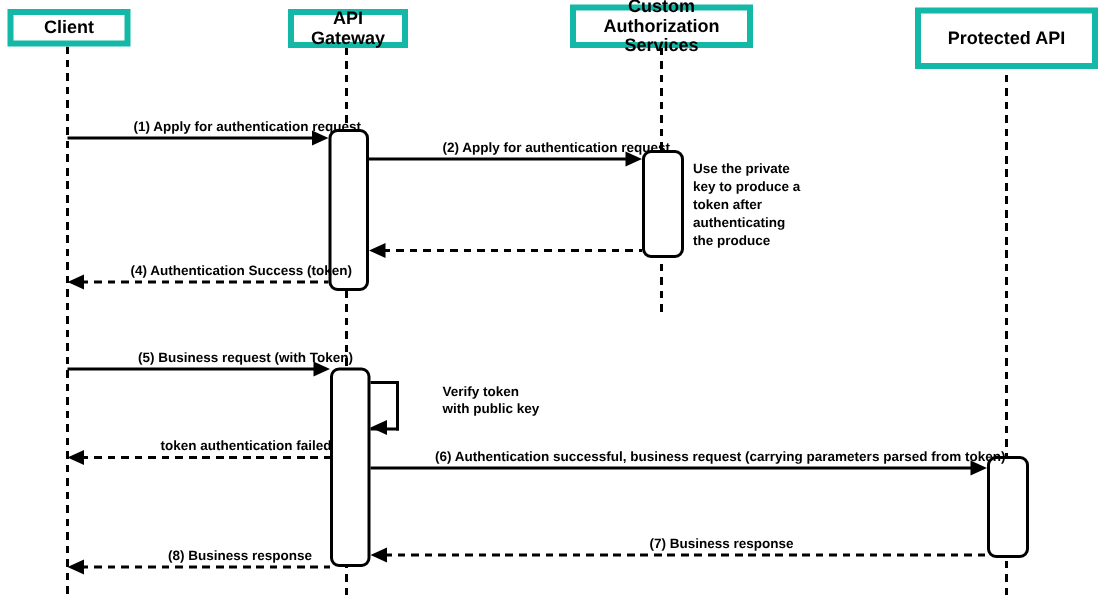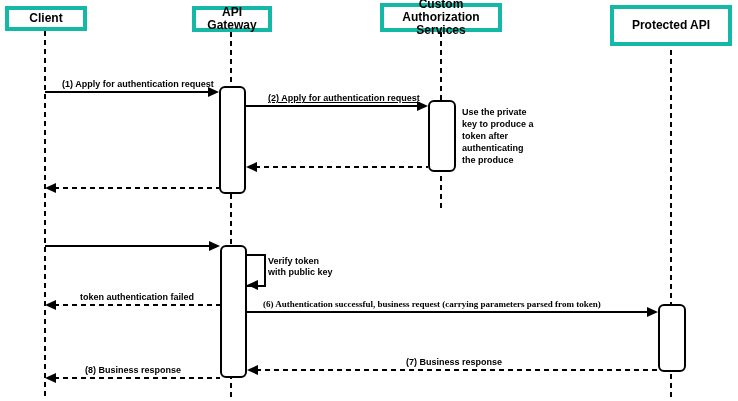--- a/index.html
+++ b/index.html
@@ -54,20 +54,21 @@
   .arrowhead.right{border-left:11px solid #000;}
   .arrowhead.left{border-right:11px solid #000;}
   .msg-label{
     position:absolute;
     font-size:9px;
     font-weight:bold;
     line-height:11px;
     white-space:nowrap;
     color:#000;
     z-index:6;
+    margin-left:27px;
   }
   .self-loop{
     position:absolute;
     box-sizing:border-box;
     border:2px solid #000;
     border-left:none;
     background:transparent;
     z-index:4;
   }
   .note-text{
@@ -102,33 +103,35 @@
     </div>
     <div class="activation" style="left: 219px; top: 86px; width: 27px; height: 108px;"></div>
     <div class="activation" style="left: 428px; top: 100px; width: 28px; height: 72px;"></div>
     <div class="activation" style="left: 220px; top: 245px; width: 27px; height: 133px;"></div>
     <div class="activation" style="left: 658px; top: 304px; width: 28px; height: 68px;"></div>
     <div class="msg-line solid" style="left: 45px; top: 91px; width: 165px;"></div>
     <div class="arrowhead right" style="left: 208px; top: 87px;"></div>
     <div class="msg-label" style="left: 62px; top: 79px;">(1) Apply for authentication request</div>
     <div class="msg-line solid" style="left: 246px; top: 105px; width: 173px;"></div>
     <div class="arrowhead right" style="left: 417px; top: 101px;"></div>
-    <div class="msg-label" style="left: 268px; top: 93px; text-decoration: underline;">(2) Apply for authentication request</div>
+    <div class="msg-label" style="left: 268px; top: 93px;">(2) Apply for authentication request</div>
     <div class="msg-line dashed" style="left: 255px; top: 166px; width: 173px;"></div>
     <div class="arrowhead left" style="left: 246px; top: 162px;"></div>
     <div class="msg-line dashed" style="left: 54px; top: 187px; width: 165px;"></div>
     <div class="arrowhead left" style="left: 45px; top: 183px;"></div>
+    <div class="msg-label" style="left: 60px; top: 175px;">(4) Authentication Success (token)</div>
     <div class="msg-line solid" style="left: 45px; top: 245px; width: 166px;"></div>
     <div class="arrowhead right" style="left: 209px; top: 241px;"></div>
+    <div class="msg-label" style="left: 65px; top: 233px;">(5) Business request (with Token)</div>
     <div class="msg-line dashed" style="left: 54px; top: 304px; width: 166px;"></div>
     <div class="arrowhead left" style="left: 45px; top: 300px;"></div>
     <div class="msg-label" style="left: 80px; top: 292px; text-align: center;">token authentication failed</div>
     <div class="msg-line solid" style="left: 247px; top: 311px; width: 402px;"></div>
     <div class="arrowhead right" style="left: 647px; top: 307px;"></div>
-    <div class="msg-label" style="left: 263px; top: 299px; font-family: Liberation Serif, serif;">(6) Authentication successful, business request (carrying parameters parsed from token)</div>
+    <div class="msg-label" style="left: 263px; top: 299px;">(6) Authentication successful, business request (carrying parameters parsed from token)</div>
     <div class="msg-line dashed" style="left: 256px; top: 369px; width: 402px;"></div>
     <div class="arrowhead left" style="left: 247px; top: 365px;"></div>
     <div class="msg-label" style="left: 406px; top: 357px;">(7) Business response</div>
     <div class="msg-line dashed" style="left: 54px; top: 377px; width: 166px;"></div>
     <div class="arrowhead left" style="left: 45px; top: 373px;"></div>
     <div class="msg-label" style="left: 85px; top: 365px;">(8) Business response</div>
     <div class="self-loop" style="left: 247px; top: 254px; width: 19px; height: 33px;"></div>
     <div class="arrowhead left" style="left: 247px; top: 280px;"></div>
     <div class="msg-label" style="left: 268px; top: 256px;">
       <span>Verify token</span>

